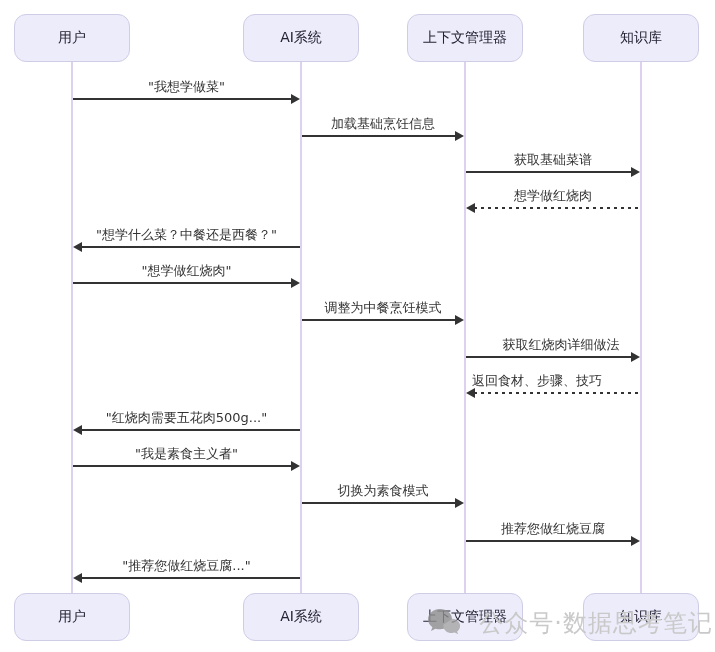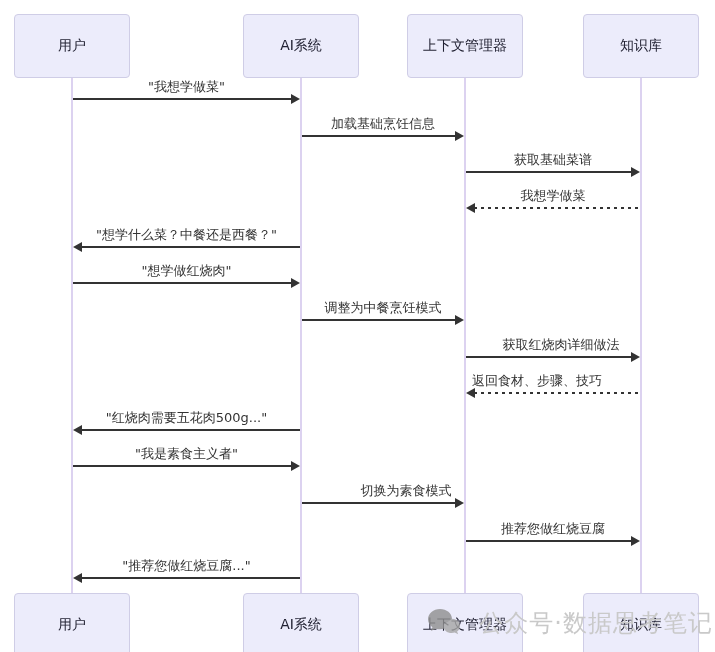--- a/index.html
+++ b/index.html
@@ -10,25 +10,25 @@
     font-family:"DejaVu Sans","Liberation Sans",sans-serif;
     overflow:hidden;
   }
   .lifeline{
     position:absolute;
     top:62px;height:531px;width:2px;
     background:#dcd2f0;
   }
   .actor-box{
     position:absolute;
-    width:116px;height:64px;
+    width:116px;height:48px;
     box-sizing:border-box;
     background:#ececfb;
     border:1px solid #cfcde6;
-    border-radius:4px;
+    border-radius:12px;
     display:flex;align-items:center;justify-content:center;
     font-size:14px;color:#222233;
   }
   .msg-label{
     position:absolute;
     height:18px;line-height:18px;
     text-align:center;
     font-size:13px;color:#333333;
     white-space:nowrap;
   }
@@ -101,21 +101,21 @@
     </div>
     <div class="msg-label" style="left: 72px; width: 229px; top: 78px;">"我想学做菜"</div>
     <div class="msg-line" style="top: 98px; left: 73px; width: 219px;"></div>
     <div class="arrowhead right" style="top: 94px; left: 291px;"></div>
     <div class="msg-label" style="left: 301px; width: 164px; top: 115px;">加载基础烹饪信息</div>
     <div class="msg-line" style="top: 135px; left: 302px; width: 154px;"></div>
     <div class="arrowhead right" style="top: 131px; left: 455px;"></div>
     <div class="msg-label" style="left: 465px; width: 176px; top: 151px;">获取基础菜谱</div>
     <div class="msg-line" style="top: 171px; left: 466px; width: 166px;"></div>
     <div class="arrowhead right" style="top: 167px; left: 631px;"></div>
-    <div class="msg-label" style="left: 465px; width: 176px; top: 187px;">我想学做菜</div>
+    <div class="msg-label" style="left: 465px; width: 176px; top: 187px;">想学做红烧肉</div>
     <div class="msg-line dashed" style="top: 207px; left: 474px; width: 166px;"></div>
     <div class="arrowhead left" style="top: 203px; left: 466px;"></div>
     <div class="msg-label" style="left: 72px; width: 229px; top: 226px;">"想学什么菜？中餐还是西餐？"</div>
     <div class="msg-line" style="top: 246px; left: 81px; width: 219px;"></div>
     <div class="arrowhead left" style="top: 242px; left: 73px;"></div>
     <div class="msg-label" style="left: 72px; width: 229px; top: 262px;">"想学做红烧肉"</div>
     <div class="msg-line" style="top: 282px; left: 73px; width: 219px;"></div>
     <div class="arrowhead right" style="top: 278px; left: 291px;"></div>
     <div class="msg-label" style="left: 301px; width: 164px; top: 299px;">调整为中餐烹饪模式</div>
     <div class="msg-line" style="top: 319px; left: 302px; width: 154px;"></div>
@@ -125,21 +125,21 @@
     <div class="arrowhead right" style="top: 352px; left: 631px;"></div>
     <div class="msg-label" style="left: 465px; width: 144px; top: 372px;">返回食材、步骤、技巧</div>
     <div class="msg-line dashed" style="top: 392px; left: 474px; width: 166px;"></div>
     <div class="arrowhead left" style="top: 388px; left: 466px;"></div>
     <div class="msg-label" style="left: 72px; width: 229px; top: 409px;">"红烧肉需要五花肉500g..."</div>
     <div class="msg-line" style="top: 429px; left: 81px; width: 219px;"></div>
     <div class="arrowhead left" style="top: 425px; left: 73px;"></div>
     <div class="msg-label" style="left: 72px; width: 229px; top: 445px;">"我是素食主义者"</div>
     <div class="msg-line" style="top: 465px; left: 73px; width: 219px;"></div>
     <div class="arrowhead right" style="top: 461px; left: 291px;"></div>
-    <div class="msg-label" style="left: 301px; width: 164px; top: 482px; padding-left: 23px;">切换为素食模式</div>
+    <div class="msg-label" style="left: 301px; width: 164px; top: 482px;">切换为素食模式</div>
     <div class="msg-line" style="top: 502px; left: 302px; width: 154px;"></div>
     <div class="arrowhead right" style="top: 498px; left: 455px;"></div>
     <div class="msg-label" style="left: 465px; width: 176px; top: 520px;">推荐您做红烧豆腐</div>
     <div class="msg-line" style="top: 540px; left: 466px; width: 166px;"></div>
     <div class="arrowhead right" style="top: 536px; left: 631px;"></div>
     <div class="msg-label" style="left: 72px; width: 229px; top: 557px;">"推荐您做红烧豆腐..."</div>
     <div class="msg-line" style="top: 577px; left: 81px; width: 219px;"></div>
     <div class="arrowhead left" style="top: 573px; left: 73px;"></div>
   </div>
 

